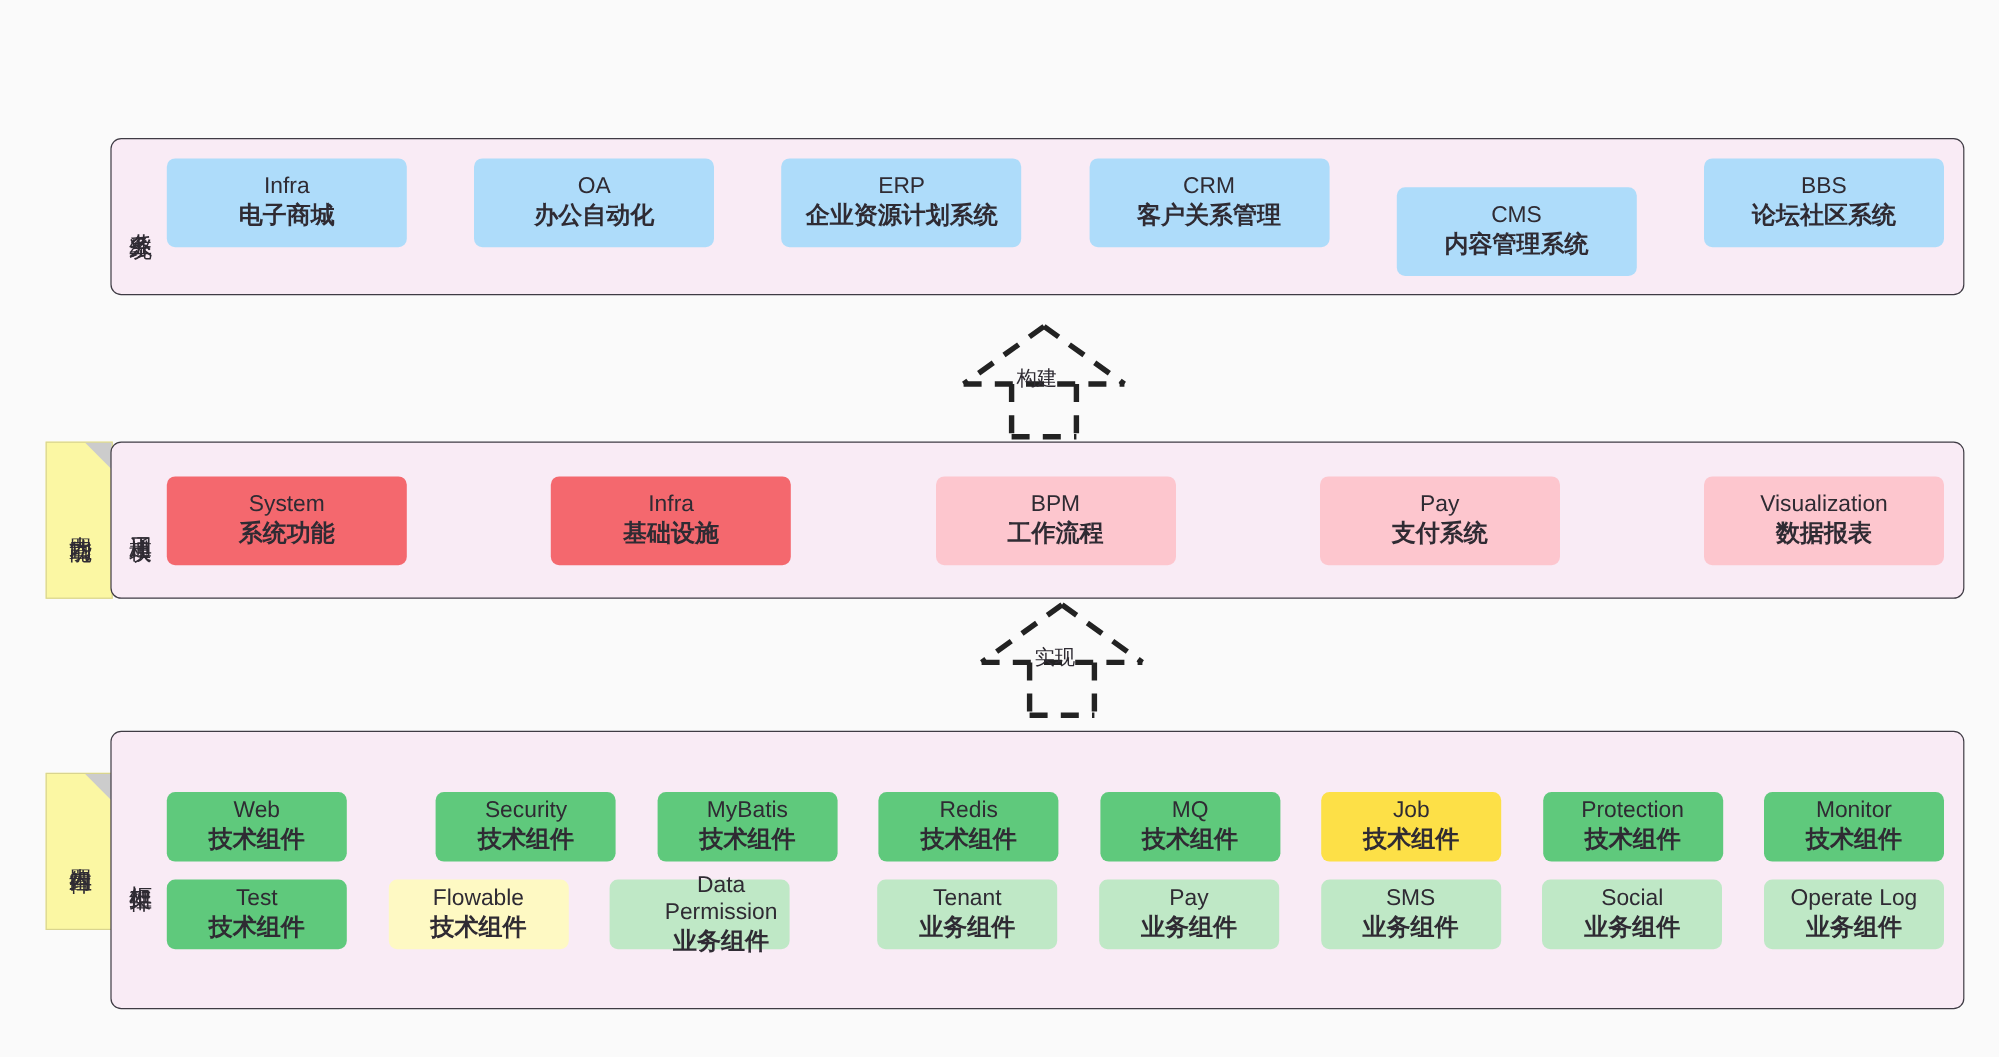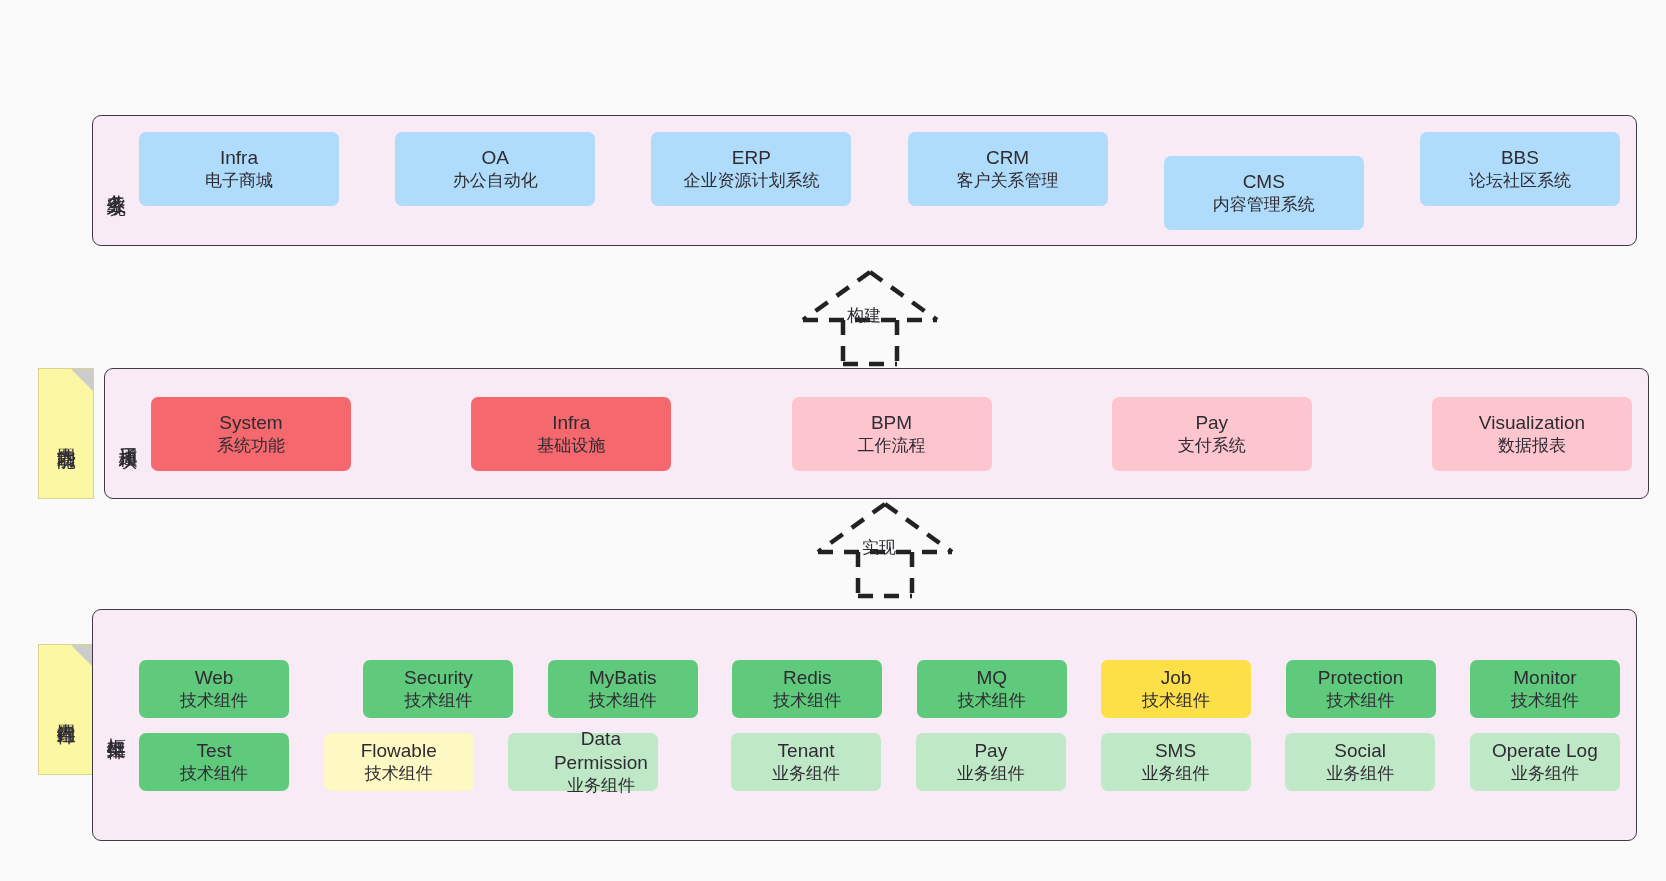--- a/index.html
+++ b/index.html
@@ -59,28 +59,28 @@
     display: flex;
     flex-direction: column;
     align-items: center;
     justify-content: center;
     text-align: center;
     color: #2f2b33;
     line-height: 1.24;
     padding: 4px 6px;
   }
   .node .l1 { font-size: 19px; }
-  .node .l2 { font-size: 17px; }
+  .node .l2 { font-size: 20px; font-weight: bold; }
 
   
   #layer-business { left: 92px; top: 115px; width: 1545px; height: 131px; }
   #layer-business .node { width: 200px; height: 74px; }
 
   
-  #layer-common { left: 104px; top: 368px; width: 1545px; height: 131px; }
+  #layer-common { left: 92px; top: 368px; width: 1545px; height: 131px; }
   #layer-common .node { width: 200px; height: 74px; }
 
   
   #layer-framework { left: 92px; top: 609px; width: 1545px; height: 232px; }
   #layer-framework .node { width: 150px; height: 58px; }
 
   
   .sticky {
     position: absolute;
     width: 56px;

